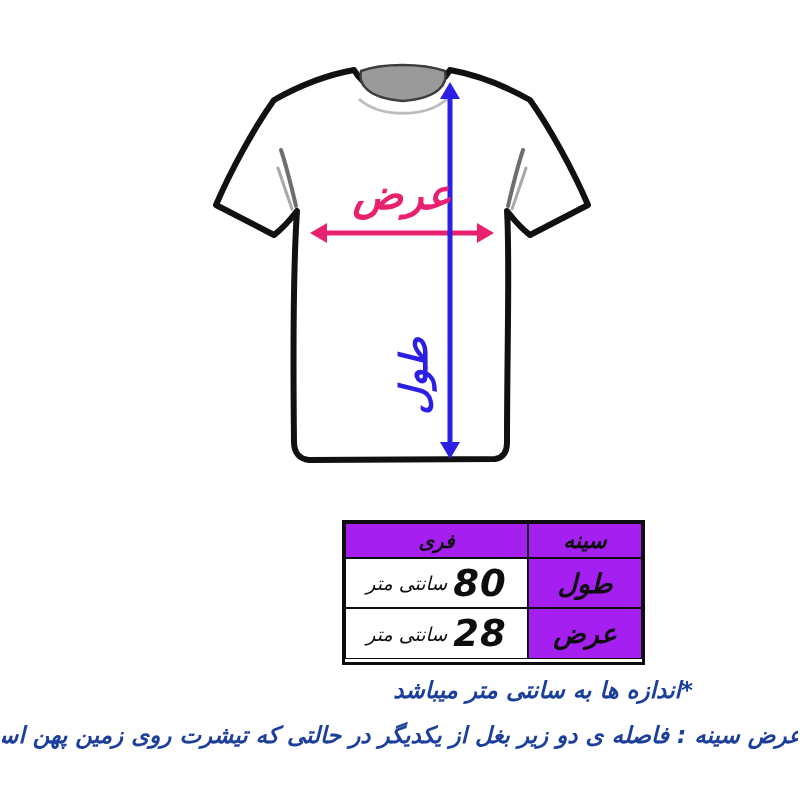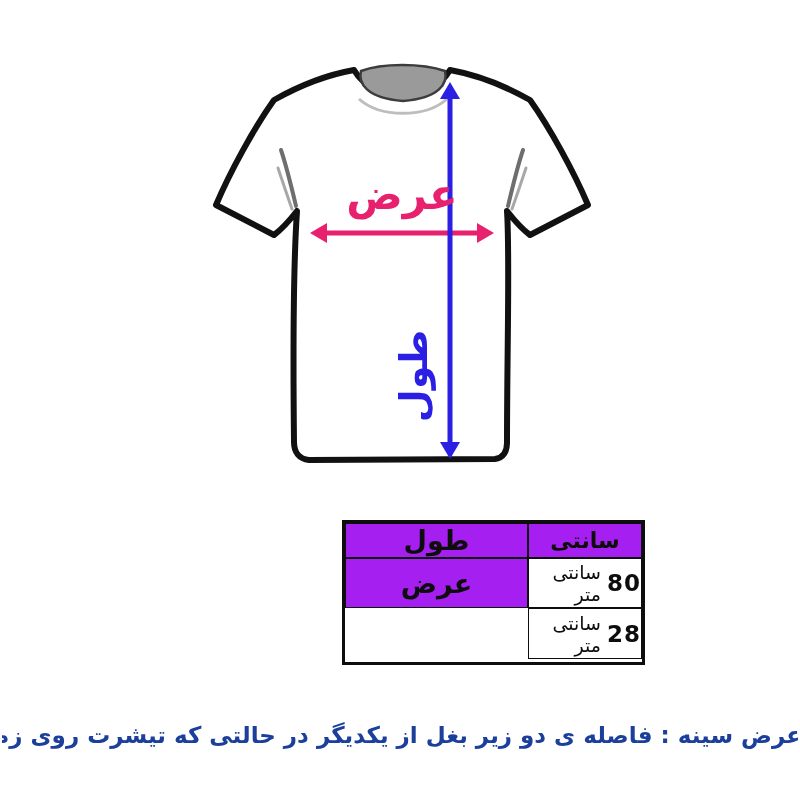--- a/index.html
+++ b/index.html
@@ -1,17 +1,17 @@
 <!DOCTYPE html>
 <html lang="fa"><head>
 <meta charset="utf-8">
 <style>
   html,body{margin:0;padding:0;background:#fff;}
   body{font-family:"DejaVu Sans",sans-serif;}
-  .stage{position:relative;width:796px;height:800px;background:#ffffff;overflow:hidden;margin:0 auto;}
+  .stage{position:relative;width:796px;height:800px;background:#ffffff;overflow:hidden;margin:0 auto;font-style:italic;}
 
   .shirt-svg{position:absolute;left:0;top:0;width:800px;height:800px;}
 
   .measure-label{position:absolute;white-space:nowrap;font-weight:bold;}
   .width-label{
     left:400px;top:194px;transform:translate(-50%,-50%);
     color:#E8216E;font-size:42px;
   }
   .length-label{
     left:412px;top:376px;transform:translate(-50%,-50%) rotate(-90deg);
@@ -31,21 +31,21 @@
   .cell{
     display:flex;align-items:center;justify-content:center;
     border:1.5px solid #0d0d0d;
     color:#0d0d0d;
   }
   .cell.purple{background:#A520F0;}
   .hdr-size{font-size:22px;font-weight:bold;}
   .hdr-free{font-size:20px;font-weight:600;}
   .row-label{font-size:27px;font-weight:bold;}
   .value-cell{gap:6px;background:#fff;}
-  .value-num{font-size:23px;font-weight:bold;letter-spacing:1px;}
+  .value-num{font-size:37px;font-weight:bold;letter-spacing:1px;}
   .value-unit{font-size:19px;font-weight:500;}
 
   .footnote{
     position:absolute;direction:rtl;white-space:nowrap;
     color:#1B3F9B;font-weight:bold;font-size:23px;
   }
   .footnote-units{top:677px;right:105px;}
   .footnote-chest{top:722px;left:0;width:800px;text-align:center;}
 </style>
 </head>
@@ -94,30 +94,32 @@
       <line x1="448" y1="96" x2="448" y2="445" stroke-width="5"></line>
       <polygon points="448,82 438,99 458,99" stroke="none"></polygon>
       <polygon points="448,459 438,442 458,442" stroke="none"></polygon>
     </g>
   </svg>
 
   <div class="measure-label width-label">عرض</div>
   <div class="measure-label length-label">طول</div>
 
   <div class="size-table">
-    <div class="cell purple hdr-size">سانتی</div>
+    <div class="cell purple hdr-size">سینه</div>
+    <div class="cell purple hdr-free">فری</div>
 
     <div class="cell purple row-label">طول</div>
     <div class="cell value-cell">
       <span class="value-num">80</span>
       <span class="value-unit">سانتی متر</span>
     </div>
 
     <div class="cell purple row-label">عرض</div>
     <div class="cell value-cell">
       <span class="value-num">28</span>
       <span class="value-unit">سانتی متر</span>
     </div>
   </div>
 
+  <div class="footnote footnote-units">*اندازه ها به سانتی متر میباشد</div>
   <div class="footnote footnote-chest">عرض سینه : فاصله ی دو زیر بغل از یکدیگر در حالتی که تیشرت روی زمین پهن است</div>
 
 </div>
 
 </body></html>

